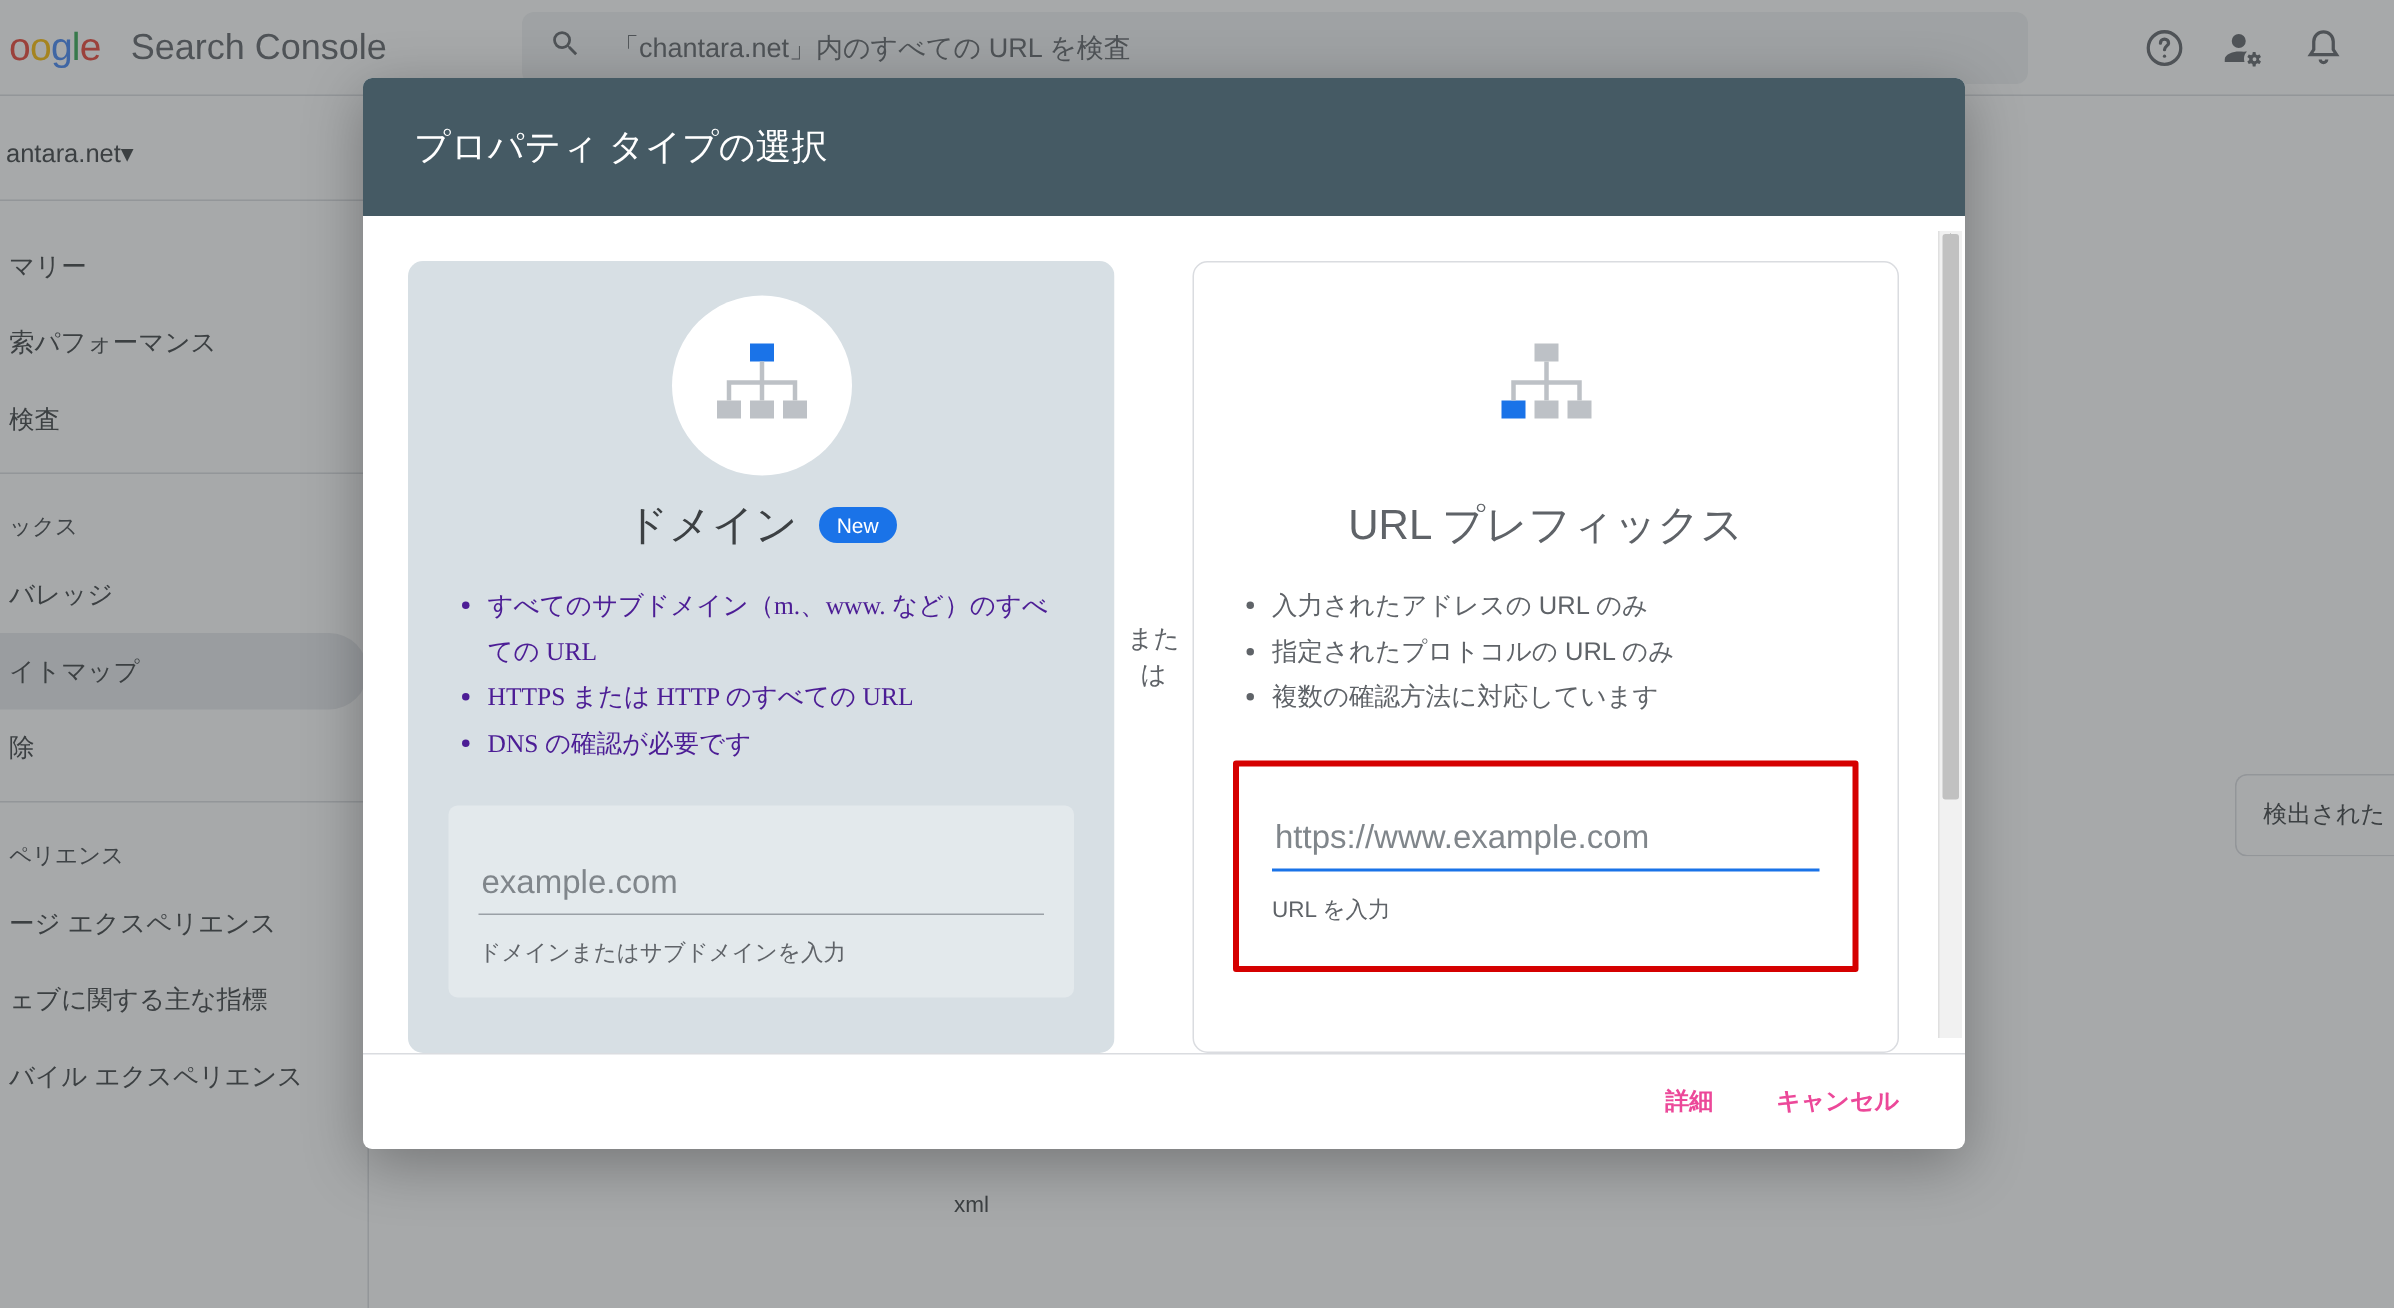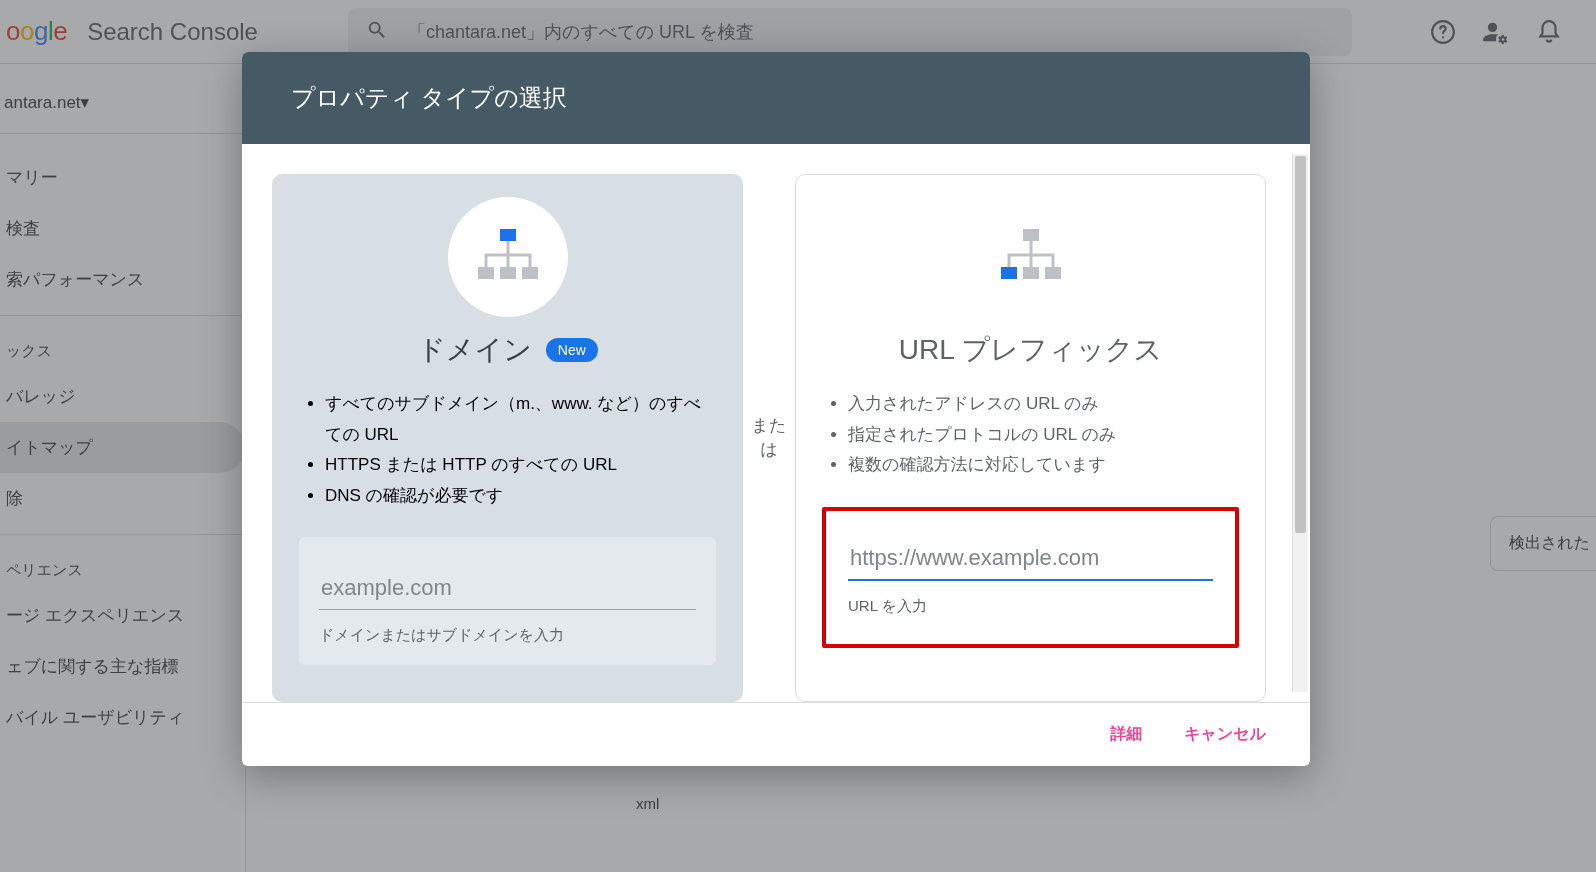--- a/index.html
+++ b/index.html
@@ -23,39 +23,39 @@
   .nav-item.sel { background:#e8eaed; }
   .nav-sep { height:1px; background:#dadce0; margin:10px 0 16px 0; }
   .nav-heading { padding:10px 0 10px 6px; font-size:15px; color:#414549; }
   .main-col { flex:1; position:relative; }
   .discovered-box { position:absolute; right:0; top:452px; background:#fff; border:1px solid #dadce0; border-right:none; border-radius:8px 0 0 8px; padding:16px 6px 16px 18px; font-size:16px; color:#3c4043; }
   .xml-row { position:absolute; left:390px; bottom:60px; font-size:15px; color:#3c4043; }
   
   .scrim { position:absolute; inset:0; background:rgba(60,64,67,.45); }
   
   .dialog { position:absolute; left:242px; top:52px; width:1068px; height:714px; background:#fff; border-radius:6px; display:flex; flex-direction:column; overflow:hidden; box-shadow:0 10px 40px rgba(0,0,0,.3); }
-  .dlg-title { background:#455a64; color:#fff; font-size:24px; padding:30px 49px; }
+  .dlg-title { background:#455a64; color:#fff; font-size:24px; padding:30px 34px; }
   .dlg-body { flex:1; position:relative; display:flex; overflow:hidden; }
   .dlg-scroll { position:absolute; top:10px; right:2px; bottom:10px; width:16px; background:#f1f1f1; border-left:1px solid #e0e0e0; }
   .dlg-scroll-thumb { position:absolute; left:2px; right:2px; top:2px; height:70%; background:#c1c1c1; border-radius:2px; }
   .dlg-scroll-arrow { position:absolute; left:0; right:0; height:14px; color:#666; font-size:10px; text-align:center; line-height:14px; }
   .dlg-scroll-arrow.up { top:-2px; }
   .cards-area { flex:1; padding:30px 44px 0 30px; display:flex; align-items:stretch; }
   .card { border:1px solid #dadce0; border-radius:10px; flex:1; display:flex; flex-direction:column; align-items:center; padding:22px 26px 30px; }
   .card.domain { background:#d7dfe4; border-color:transparent; }
   .or-col { width:52px; display:flex; align-items:center; justify-content:center; color:#5f6368; font-size:17px; }
   .or-text { writing-mode:horizontal-tb; text-align:center; line-height:1.4; }
   .icon-circle { width:120px; height:120px; border-radius:60px; background:#fff; display:flex; align-items:center; justify-content:center; margin-bottom:14px; }
   .card-title-row { display:flex; align-items:center; gap:14px; margin-bottom:20px; }
   .card-title { font-size:28px; font-weight:500; }
   .card.domain .card-title { color:#3c4043; }
   .card.url .card-title { color:#5f6368; }
   .badge-new { background:#1a73e8; color:#fff; font-size:14px; font-weight:500; padding:4px 12px; border-radius:14px; }
   .bullets { align-self:stretch; color:#3c4043; font-size:17px; line-height:1.8; padding:0 0 0 14px; }
-  .card.domain .bullets { color:#000000; }
+  .card.domain .bullets { color:#4c1d95;font-family:Liberation Serif, serif; }
   .card.url .bullets { color:#5f6368; }
   .bullets li { margin-left:12px; }
   .input-block { align-self:stretch; margin-top:26px; }
   .dom-input-block { background:#f1f5f7; border-radius:6px; padding:24px 20px 20px; }
   .card.domain .dom-input-block { background:#e3e9ec; }
   .text-input { width:100%; border:none; border-bottom:1px solid #9aa0a6; background:transparent; font-size:22px; padding:4px 2px 8px; color:#4c1d95; outline:none;margin-top:10px; }
   .text-input::placeholder { color:#80868b; }
   .text-input.focused { border-bottom:2px solid #1a73e8; }
   .helper { font-size:15px; color:#5f6368; margin-top:16px; }
   .red-box { border:4px solid #d50000; padding:20px 22px 28px; border-radius:2px; }
@@ -104,32 +104,32 @@
     </div>
   </div>
 
   <div class="bg-body">
     <div class="sidebar">
       <div class="prop-sel">
         <span>antara.net</span>
         <span>▾</span>
       </div>
       <div class="nav-item">マリー</div>
+      <div class="nav-item">索パフォーマンス</div>
       <div class="nav-item">検査</div>
-      <div class="nav-item">索パフォーマンス</div>
       <div class="nav-sep"></div>
       <div class="nav-heading">ックス</div>
       <div class="nav-item">バレッジ</div>
       <div class="nav-item sel">イトマップ</div>
       <div class="nav-item">除</div>
       <div class="nav-sep"></div>
       <div class="nav-heading">ペリエンス</div>
       <div class="nav-item">ージ エクスペリエンス</div>
       <div class="nav-item">ェブに関する主な指標</div>
-      <div class="nav-item">バイル ユーザビリティ</div>
+      <div class="nav-item">バイル エクスペリエンス</div>
     </div>
     <div class="main-col">
       <div class="discovered-box">
         <span>検出された</span>
       </div>
       <div class="xml-row">xml</div>
     </div>
   </div>
 </div>
 

